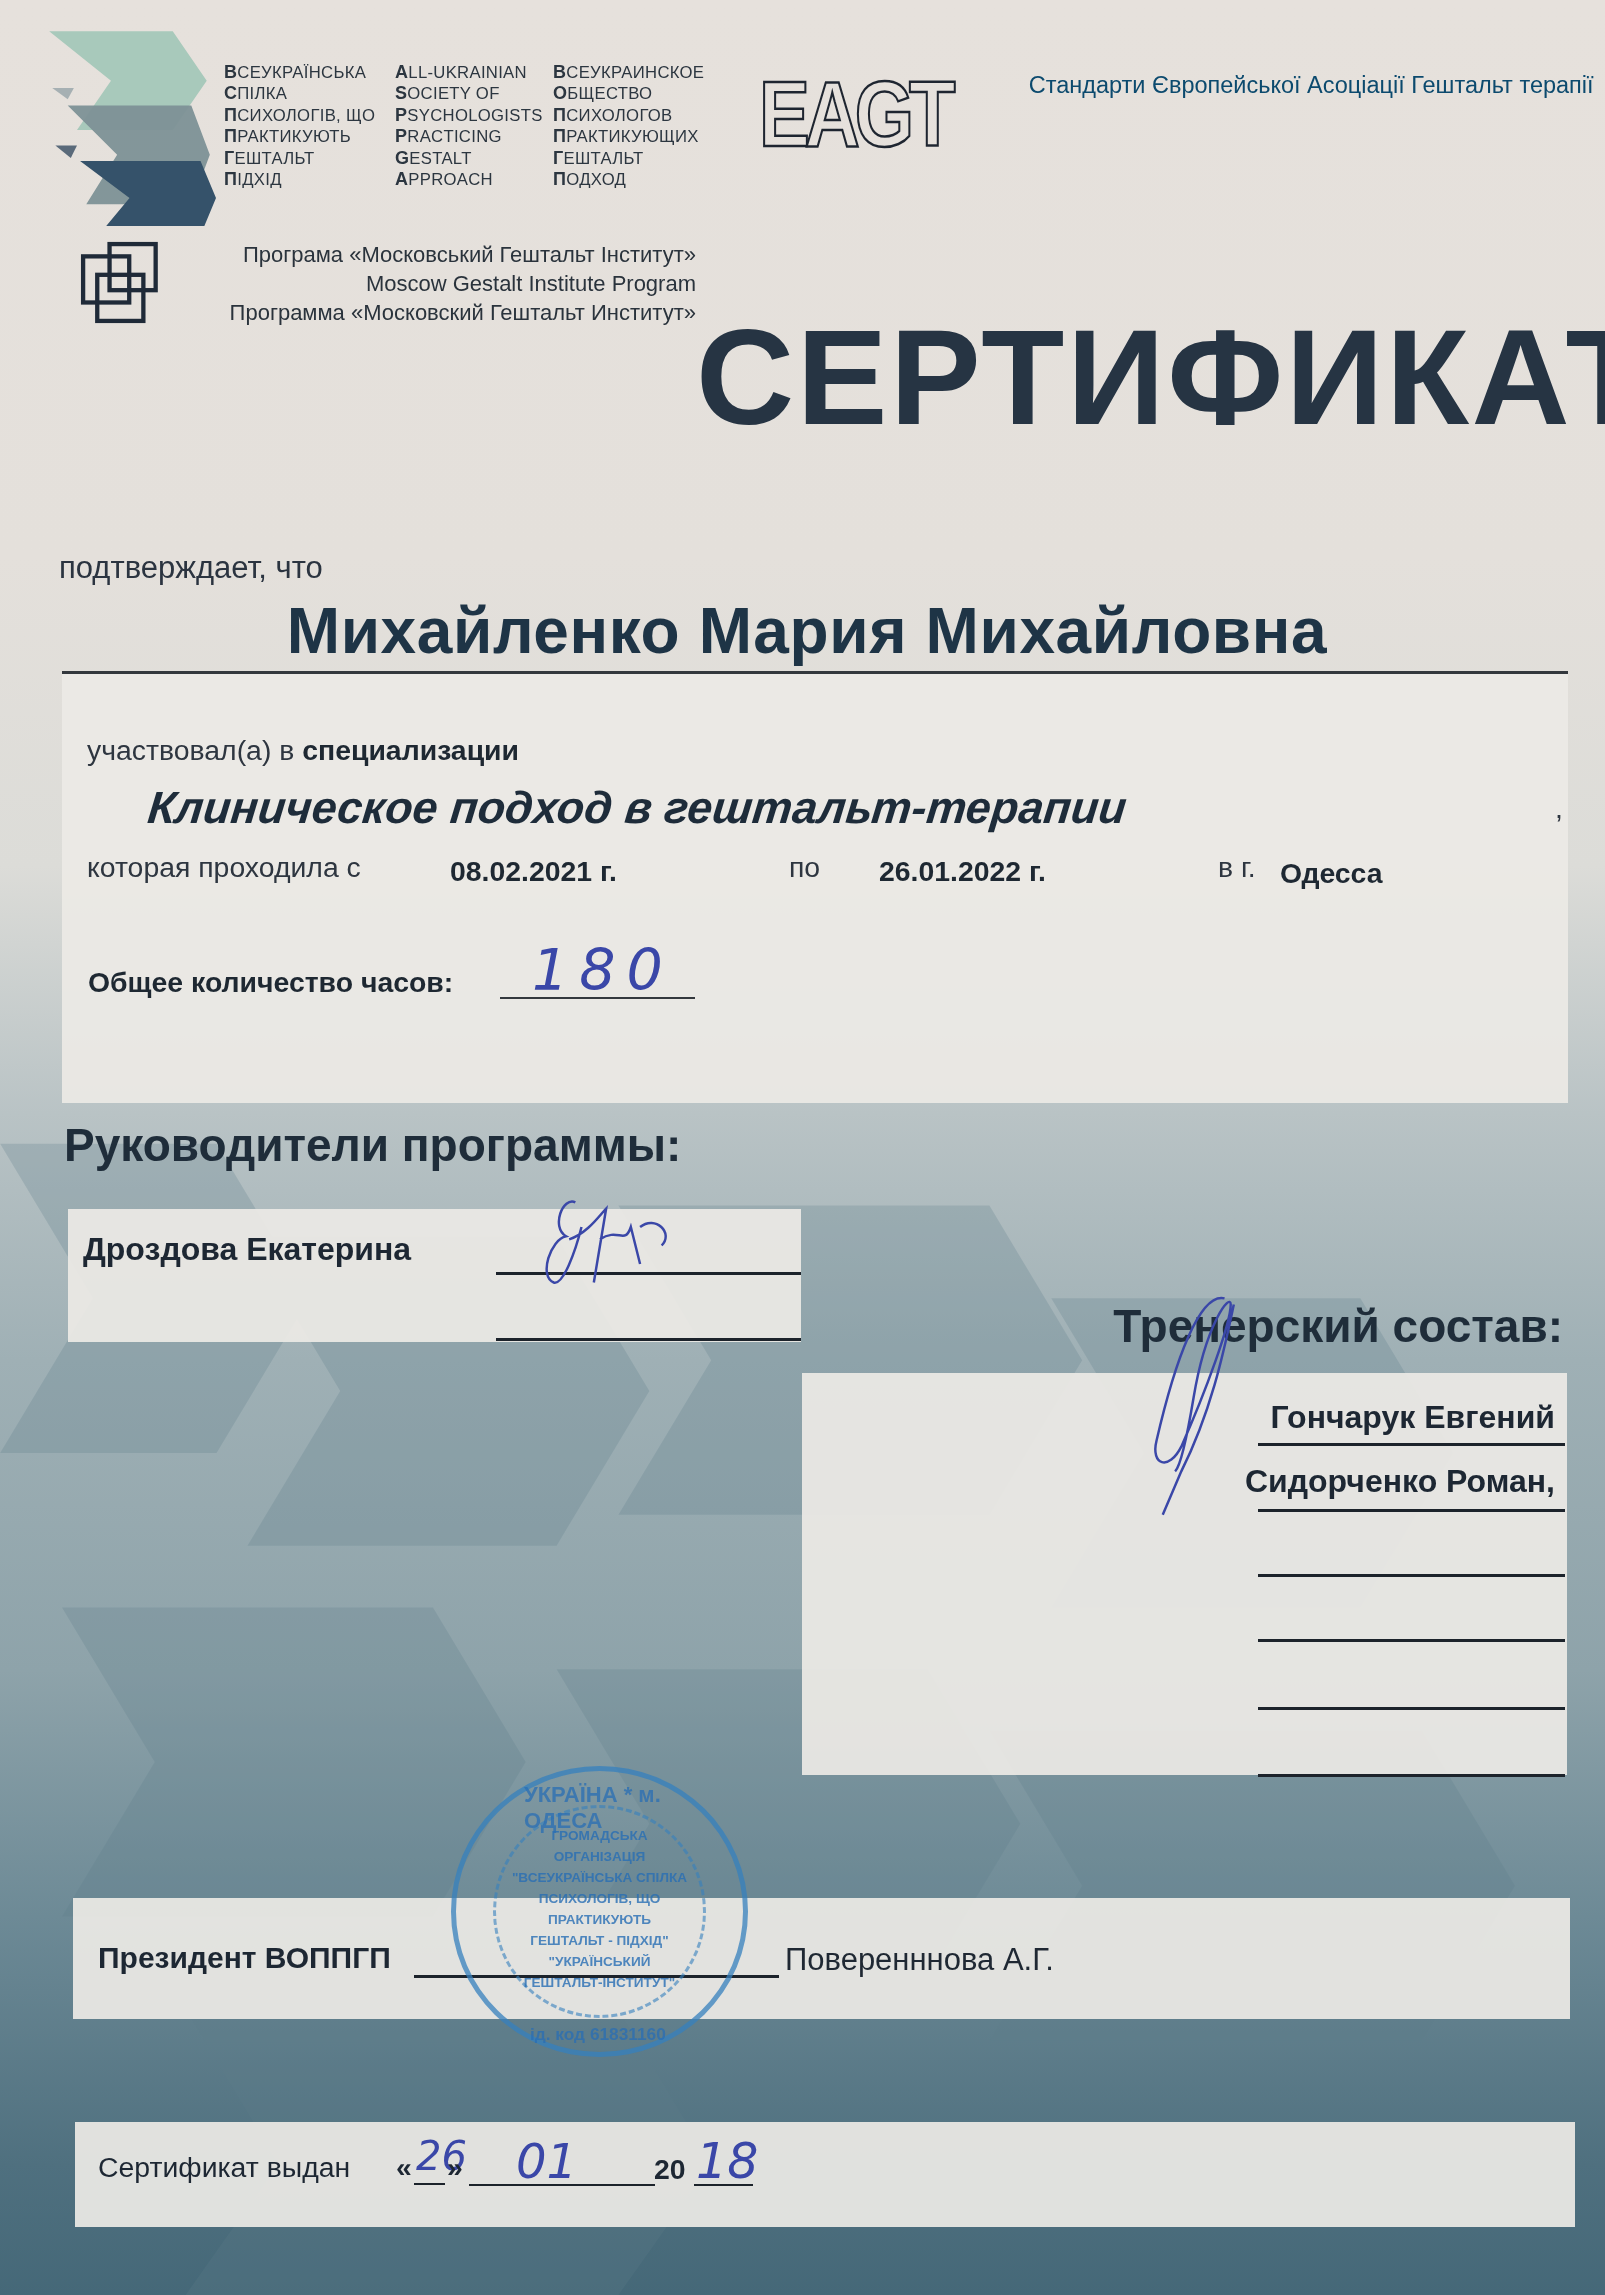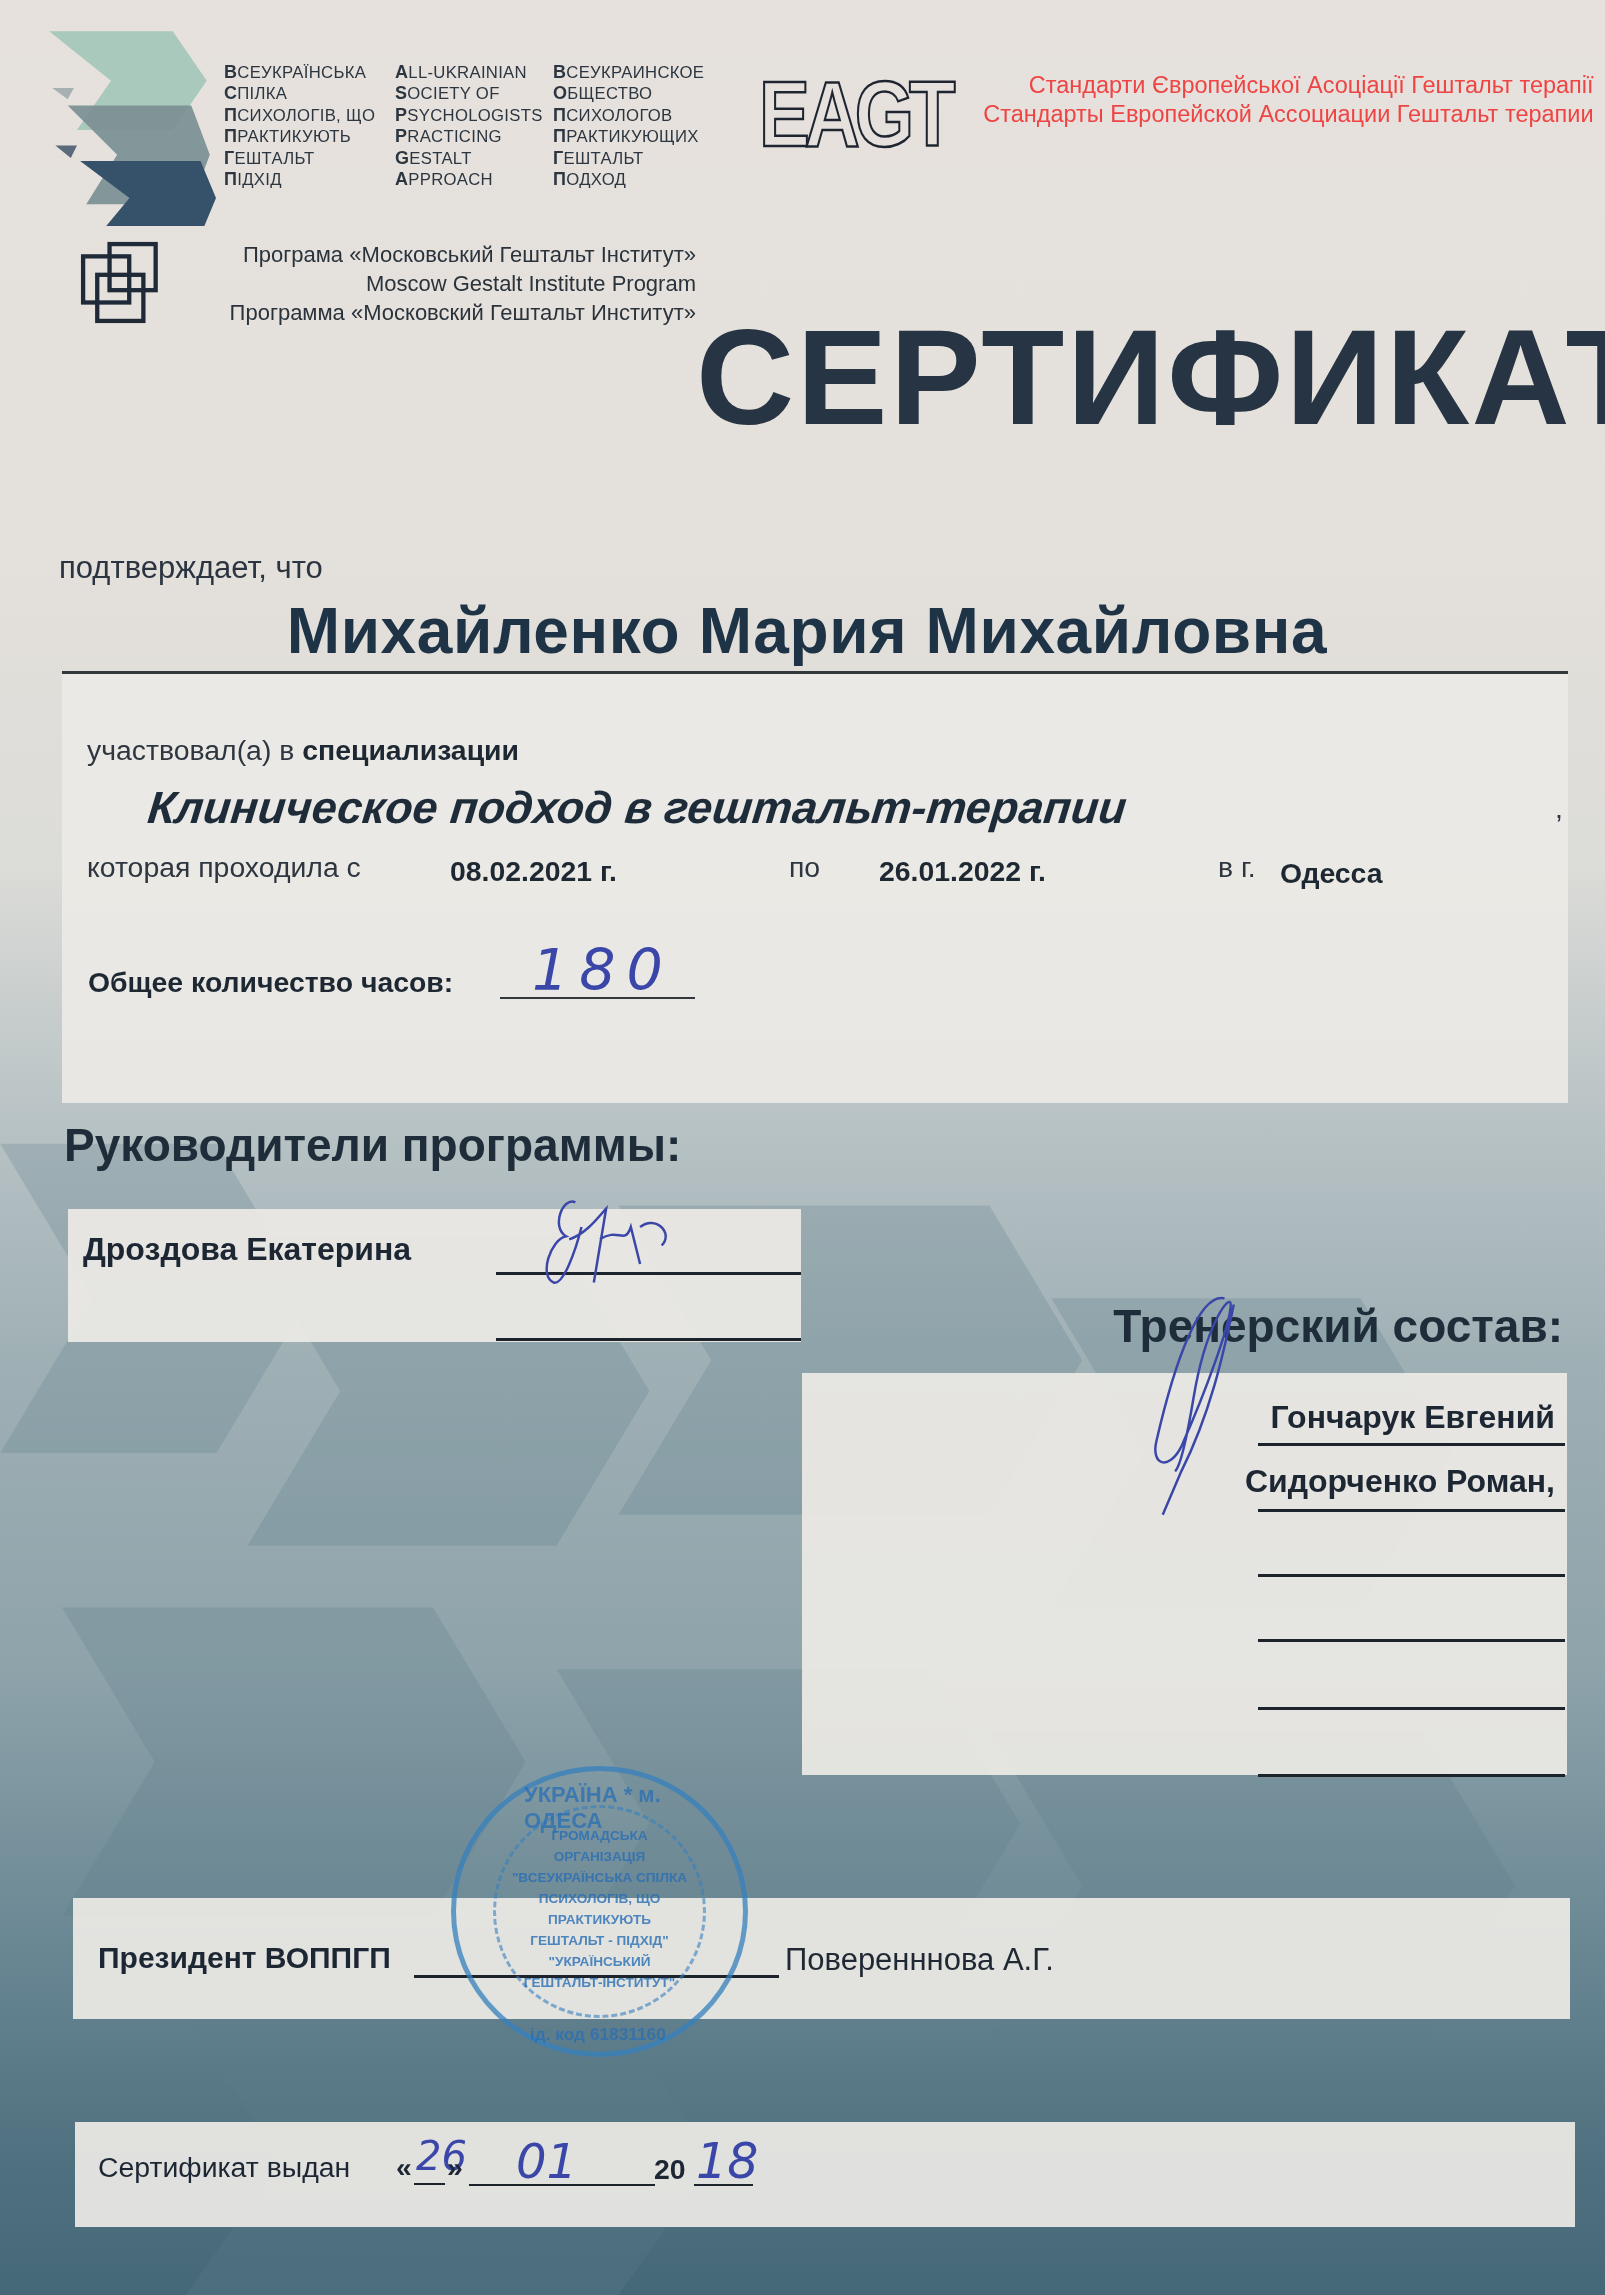--- a/index.html
+++ b/index.html
@@ -14,21 +14,21 @@
       #6d8a96 1917px, #4f707f 2164px, #456878 2295px);
   }
   .bgshape { position: absolute; opacity: 0.25; pointer-events: none; }
   .abs { position: absolute; }
 
   
   .chev-logo { position: absolute; left: 43px; top: 28px; width: 173px; height: 198px; }
   .org-col { position: absolute; top: 62px; font-size: 16.7px; line-height: 20.4px; color: #2c3640; letter-spacing: 0.3px; text-transform: uppercase; }
   .org-col div::first-letter { font-weight: bold; font-size: 18px; }
   .eagt { position: absolute; left: 759px; top: 68px; font-size: 93px; font-weight: bold; letter-spacing: -6.2px; color: transparent; -webkit-text-stroke: 2.5px #1e2530; font-family: "Liberation Sans Narrow", "Liberation Sans", sans-serif; transform: scaleX(0.82); transform-origin: left; line-height: 1; }
-  .eagt-text { position: absolute; right: 12.4px; top: 71px; text-align: right; font-size: 23.5px; line-height: 29px; color: #ef4444; }
+  .eagt-text { position: absolute; right: 12.4px; top: 71px; text-align: right; font-size: 23.5px; line-height: 29px; color: #0c4a6e; }
   .mgi-logo { position: absolute; left: 80px; top: 241px; width: 80px; height: 83px; }
   .mgi-text { position: absolute; right: 910px; top: 240px; text-align: right; font-size: 22px; line-height: 29px; color: #2a333c; white-space: nowrap; }
 
   .title { position: absolute; left: 696px; top: 309px; font-size: 136px; font-weight: bold; color: #263443; letter-spacing: 2.5px; line-height: 1; }
 
   .confirms { position: absolute; left: 59px; top: 550px; font-size: 31px; color: #2b3440; }
   .fullname { position: absolute; left: 0; width: 1670px; top: 594px; text-align: center; font-size: 64px; font-weight: bold; color: #1e3446; letter-spacing: 0.6px; padding-left: 0; }
   .fullname span { display: inline-block; transform: translateX(-28px); }
 
   .white-panel { position: absolute; background: rgba(236,234,229,0.93); }
@@ -99,21 +99,20 @@
   <div>Психологов</div>
   <div>Практикующих</div>
   <div>Гештальт</div>
   <div>Подход</div>
 </div>
 
 <div class="eagt">EAGT</div>
 
 <div class="eagt-text">
   <div>Стандарти Європейської Асоціації Гештальт терапії</div>
-  <div>Стандарты Европейской Ассоциации Гештальт терапии</div>
 </div>
 
 <svg class="mgi-logo" viewBox="0 0 130 135">
   <g fill="none" stroke="#1f2a38" stroke-width="7">
     <rect x="48" y="5" width="75" height="75"></rect>
     <rect x="5" y="25" width="75" height="75"></rect>
     <rect x="28" y="55" width="75" height="75"></rect>
   </g>
 </svg>
 <div class="mgi-text">

